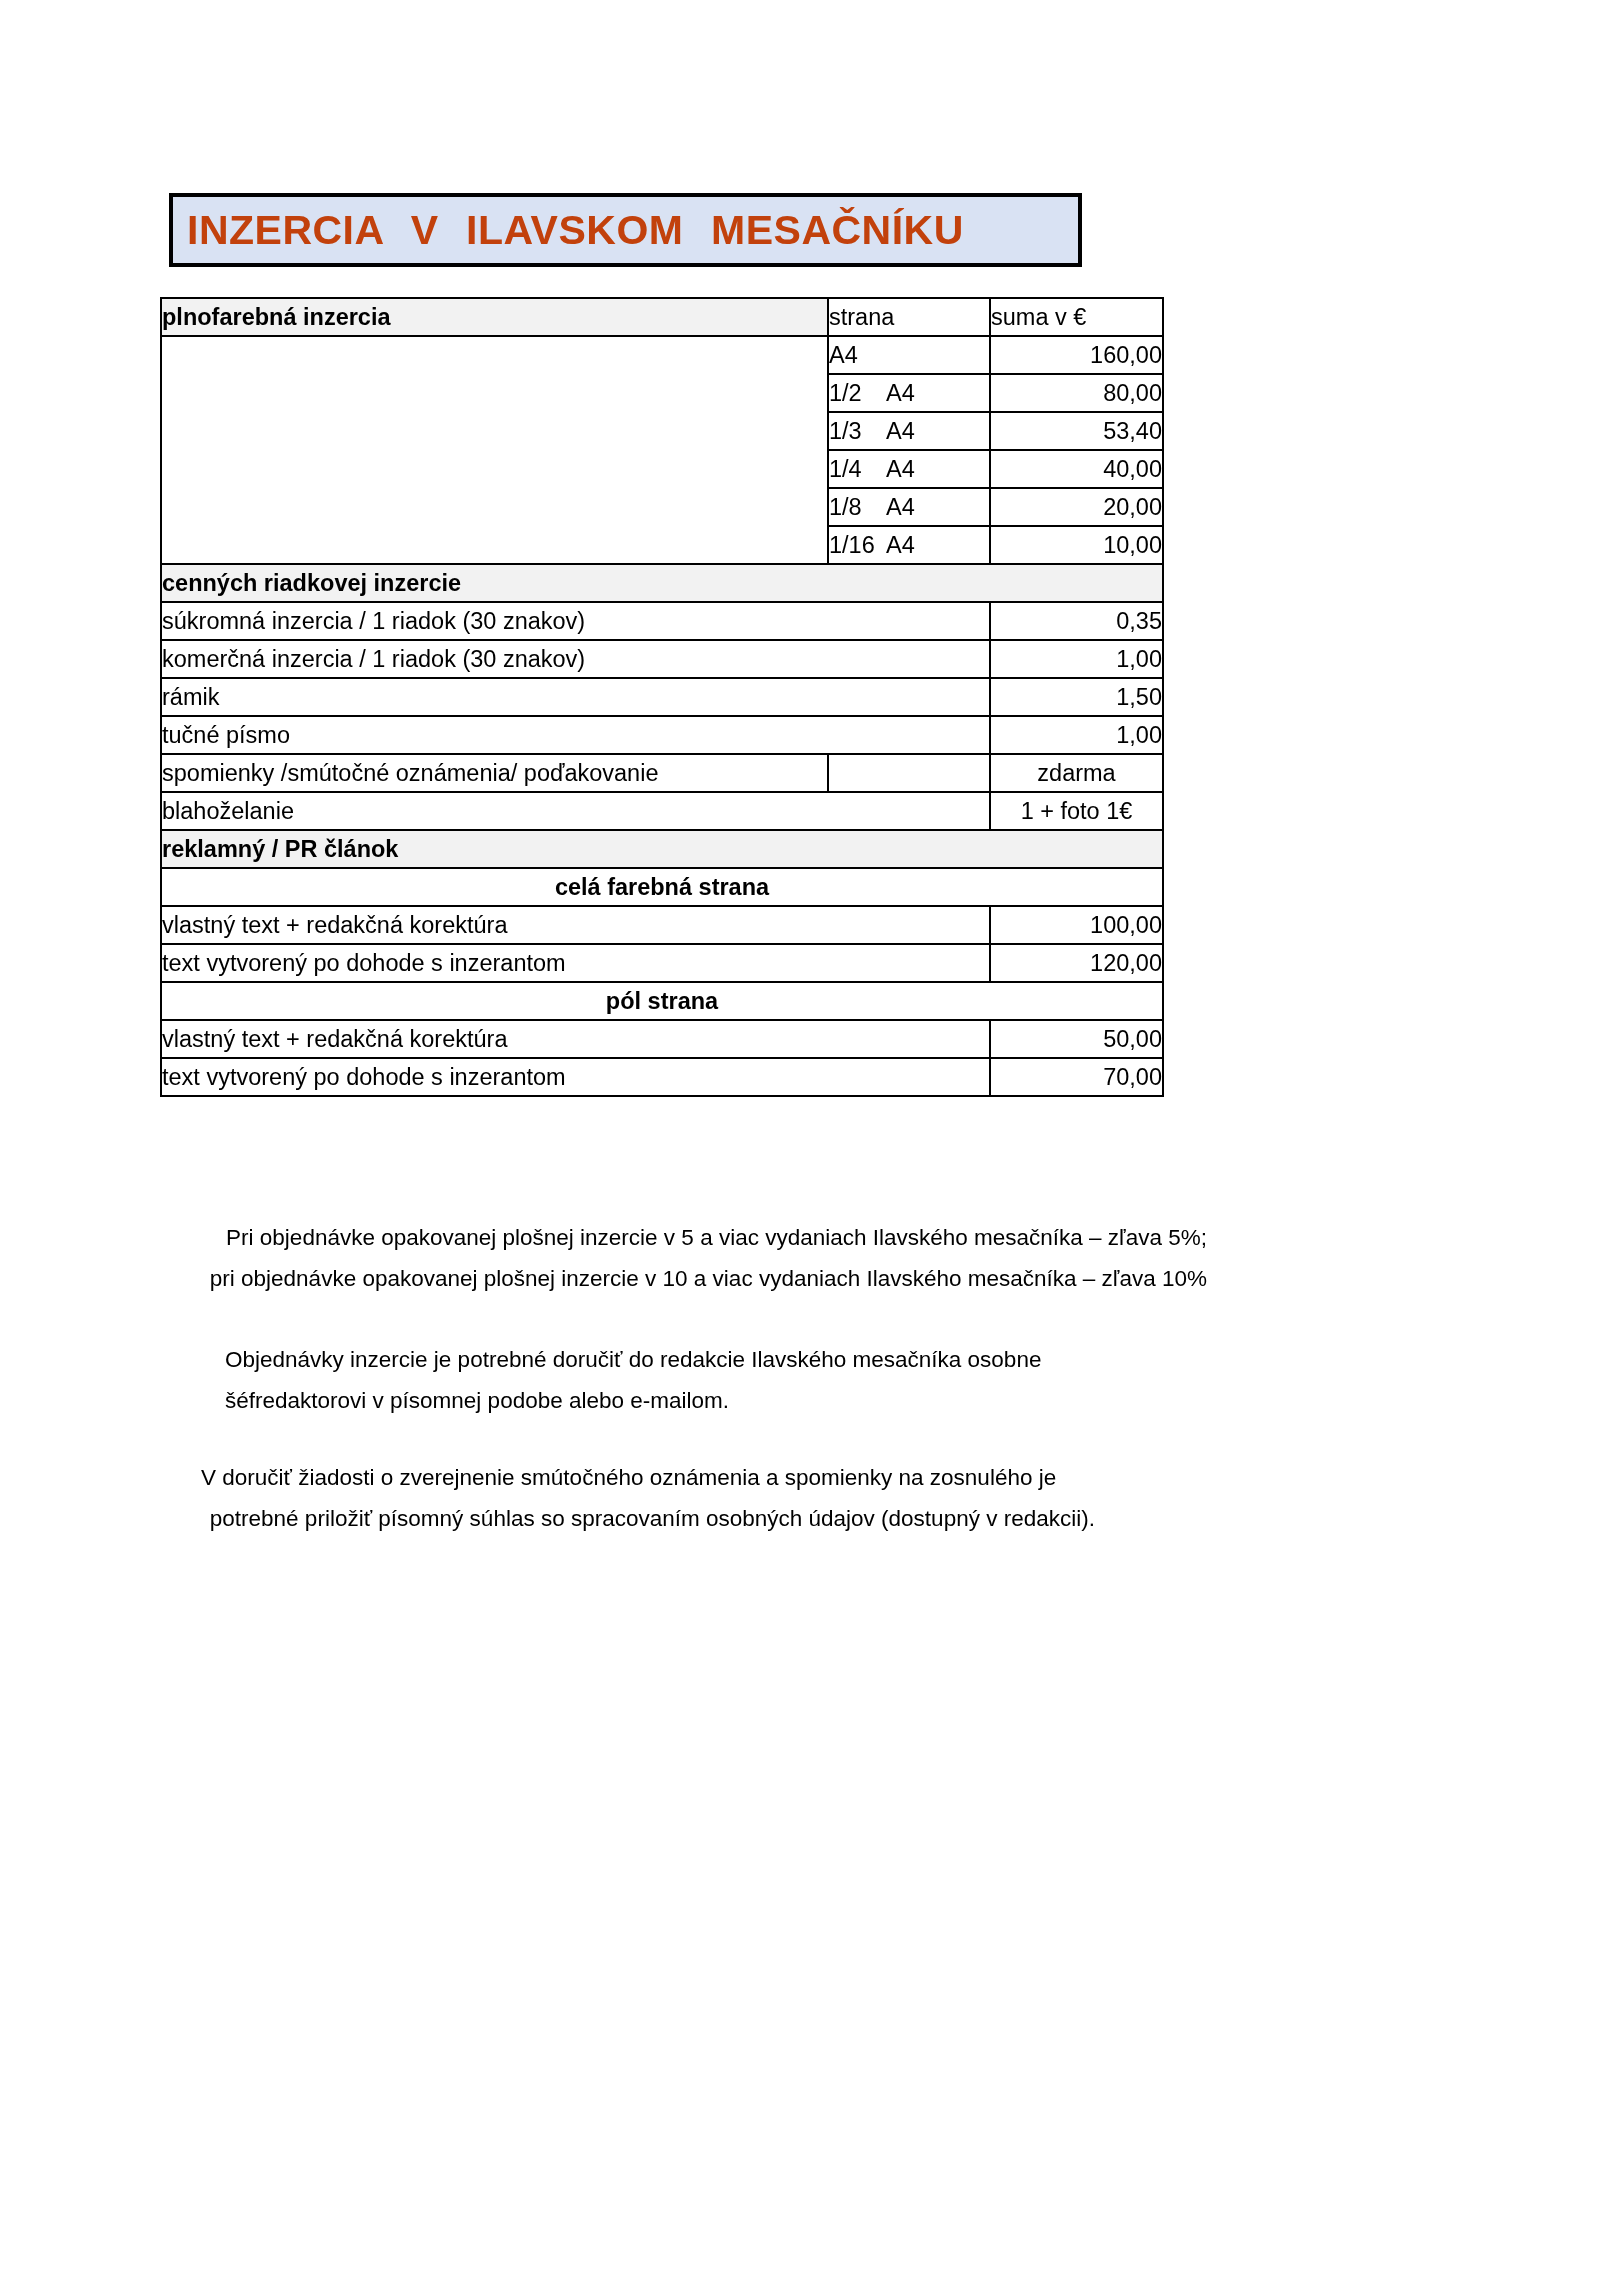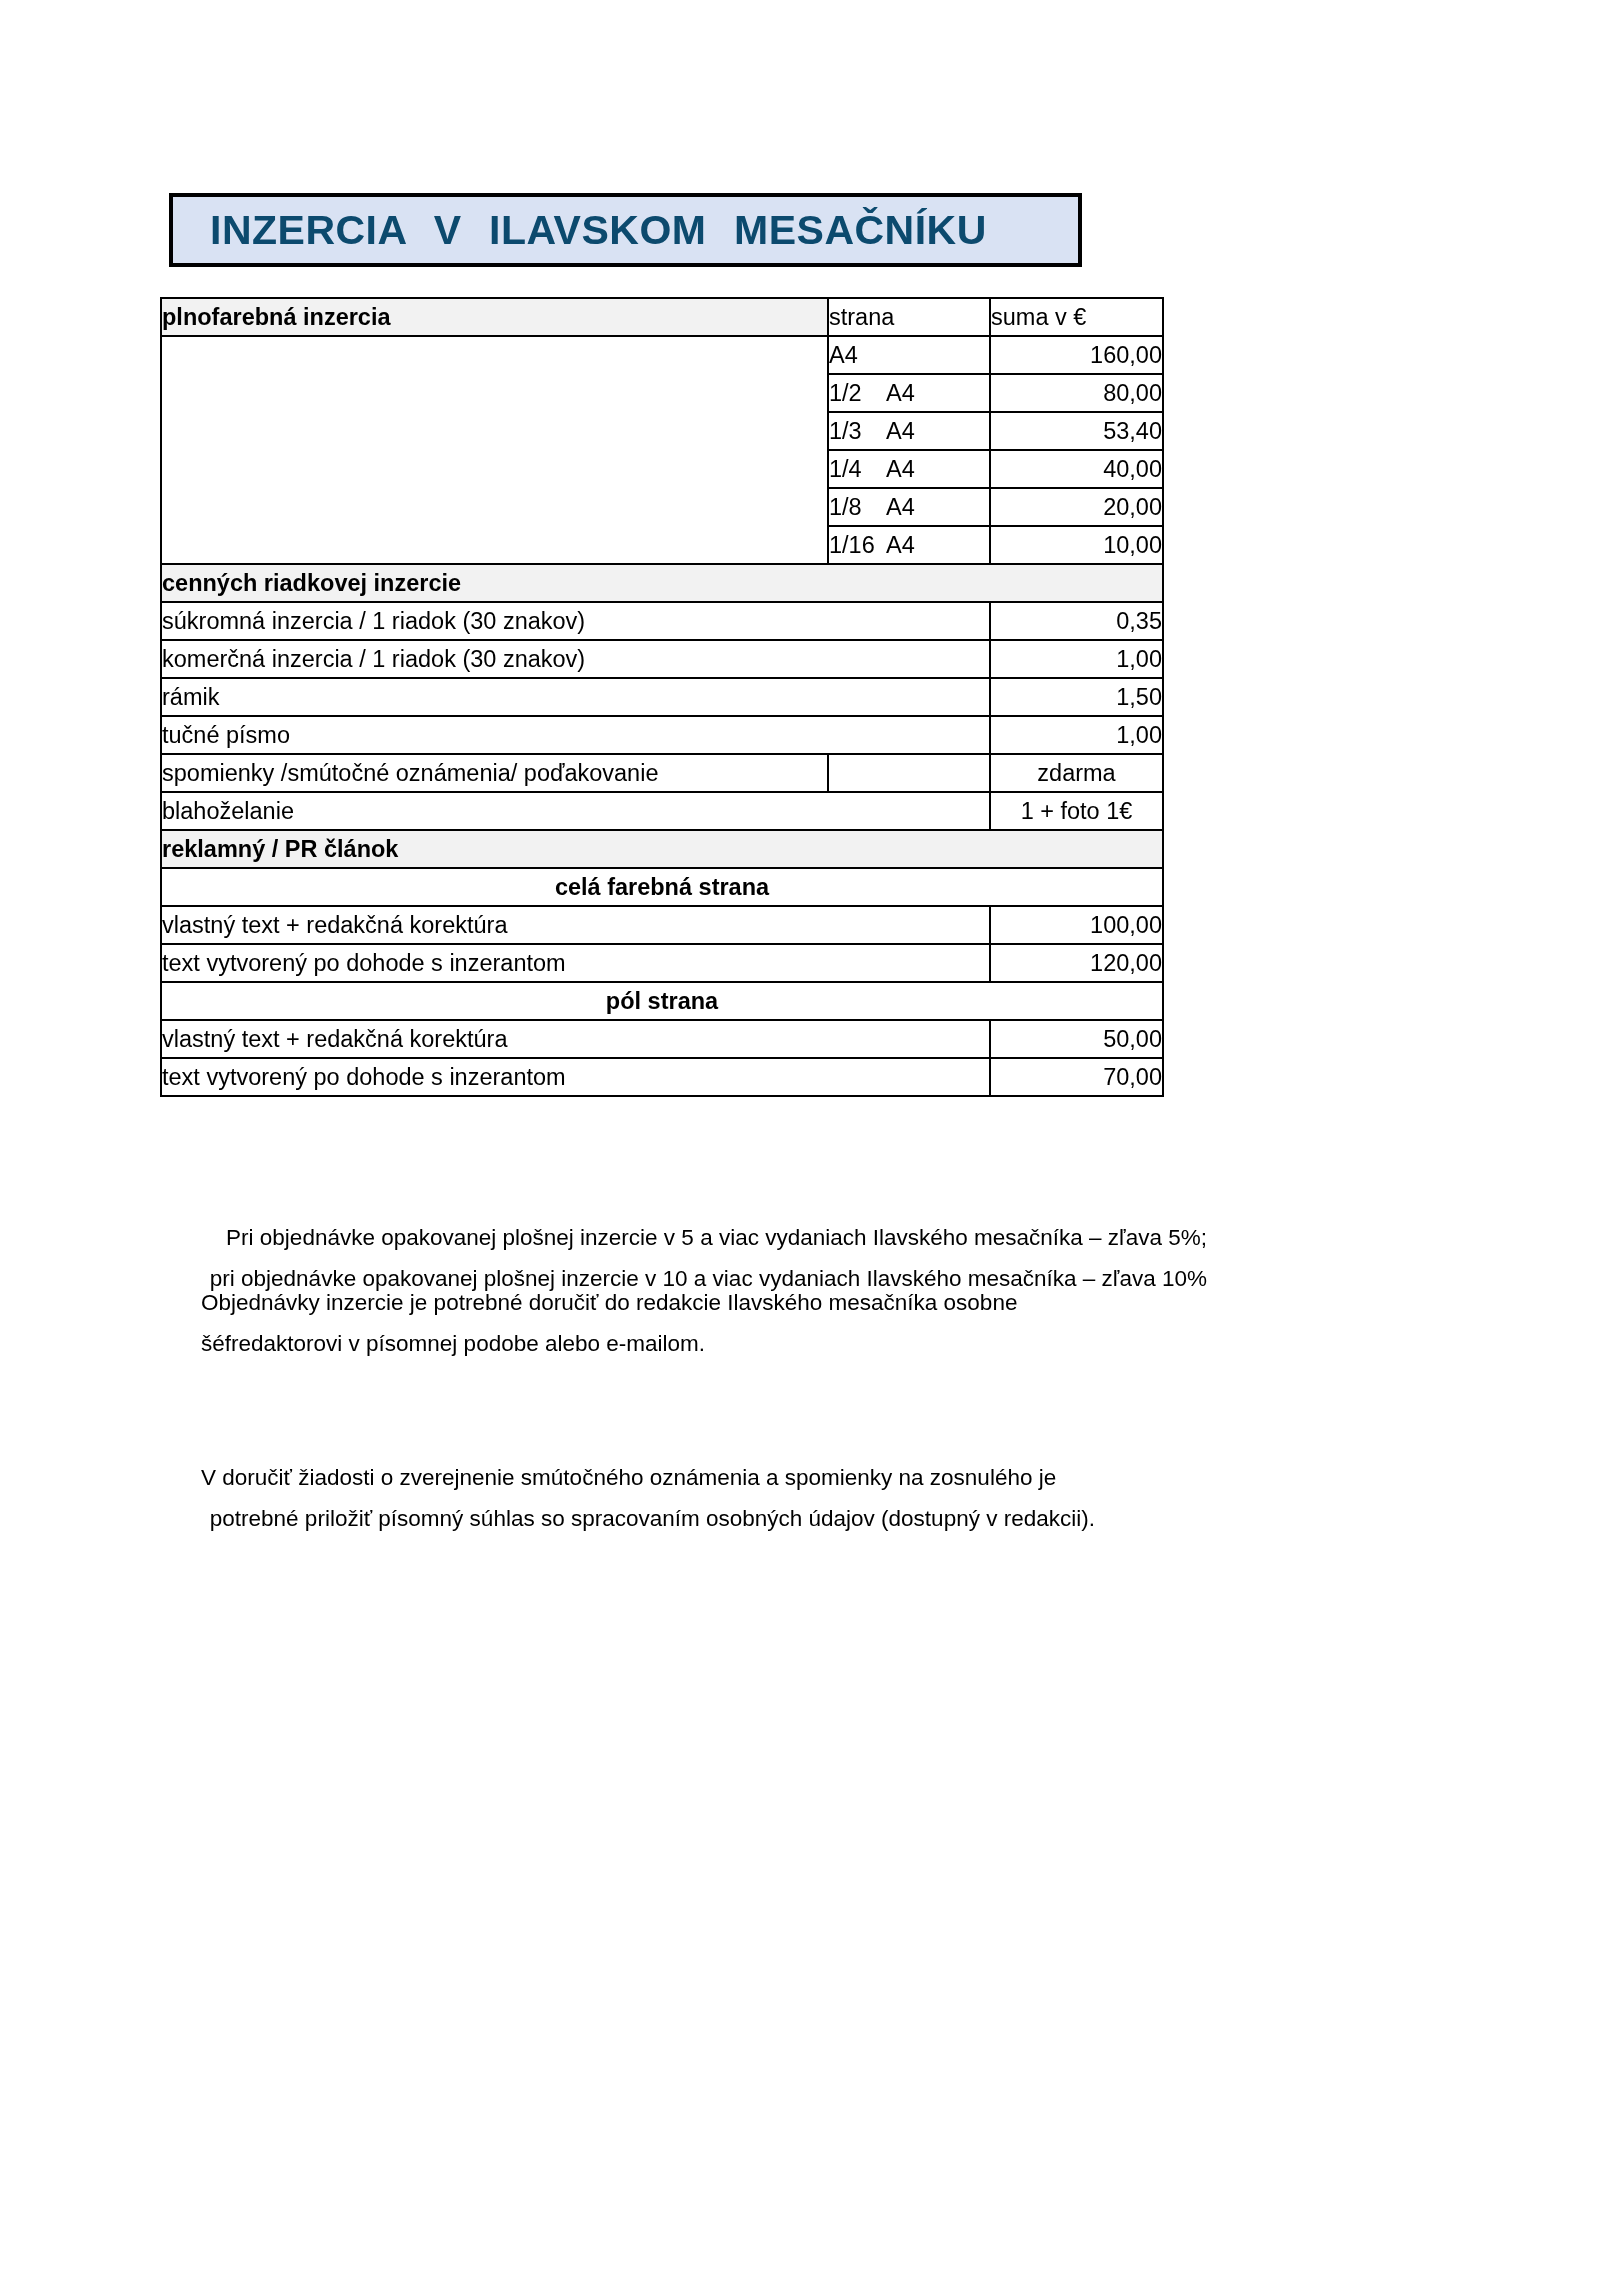--- a/index.html
+++ b/index.html
@@ -15,22 +15,22 @@
   .banner {
     position:absolute; left:169px; top:193px;
     width:913px; height:74px;
     box-sizing:border-box;
     background:#d9e2f3;
     border:4.9px solid #000;
     display:flex; align-items:center;
   }
   .banner-text {
     font-size:41px; font-weight:bold;
-    color:#0c4a6e;
-    padding-left:37px;
+    color:#c2410c;
+    padding-left:14px;
     word-spacing:15.7px; letter-spacing:0.5px;
     white-space:nowrap;
   }
   
   table.pricing {
     position:absolute; left:160px; top:297px;
     width:1002px;
     border-collapse:collapse; table-layout:fixed;
   }
   .pricing td {
@@ -49,21 +49,21 @@
   .bold    { font-weight:bold; }
   .center  { text-align:center;margin-left:41px; }
   .fraction { display:inline-block; min-width:57px; }
   
   .note {
     position:absolute; left:201px;
     font-size:22.5px; line-height:41px;
     white-space:nowrap;
   }
   .note-discount { top:1217px;text-align:right; }
-  .note-orders   { top:1282px; }
+  .note-orders   { top:1339px;margin-left:24px; }
   .note-consent  { top:1457px; }
   .indent { padding-left:8.8px; }
 </style>
 </head>
 <body>
 
 <div class="page">
 
   <div class="banner">
     <span class="banner-text">INZERCIA V ILAVSKOM MESAČNÍKU</span>

